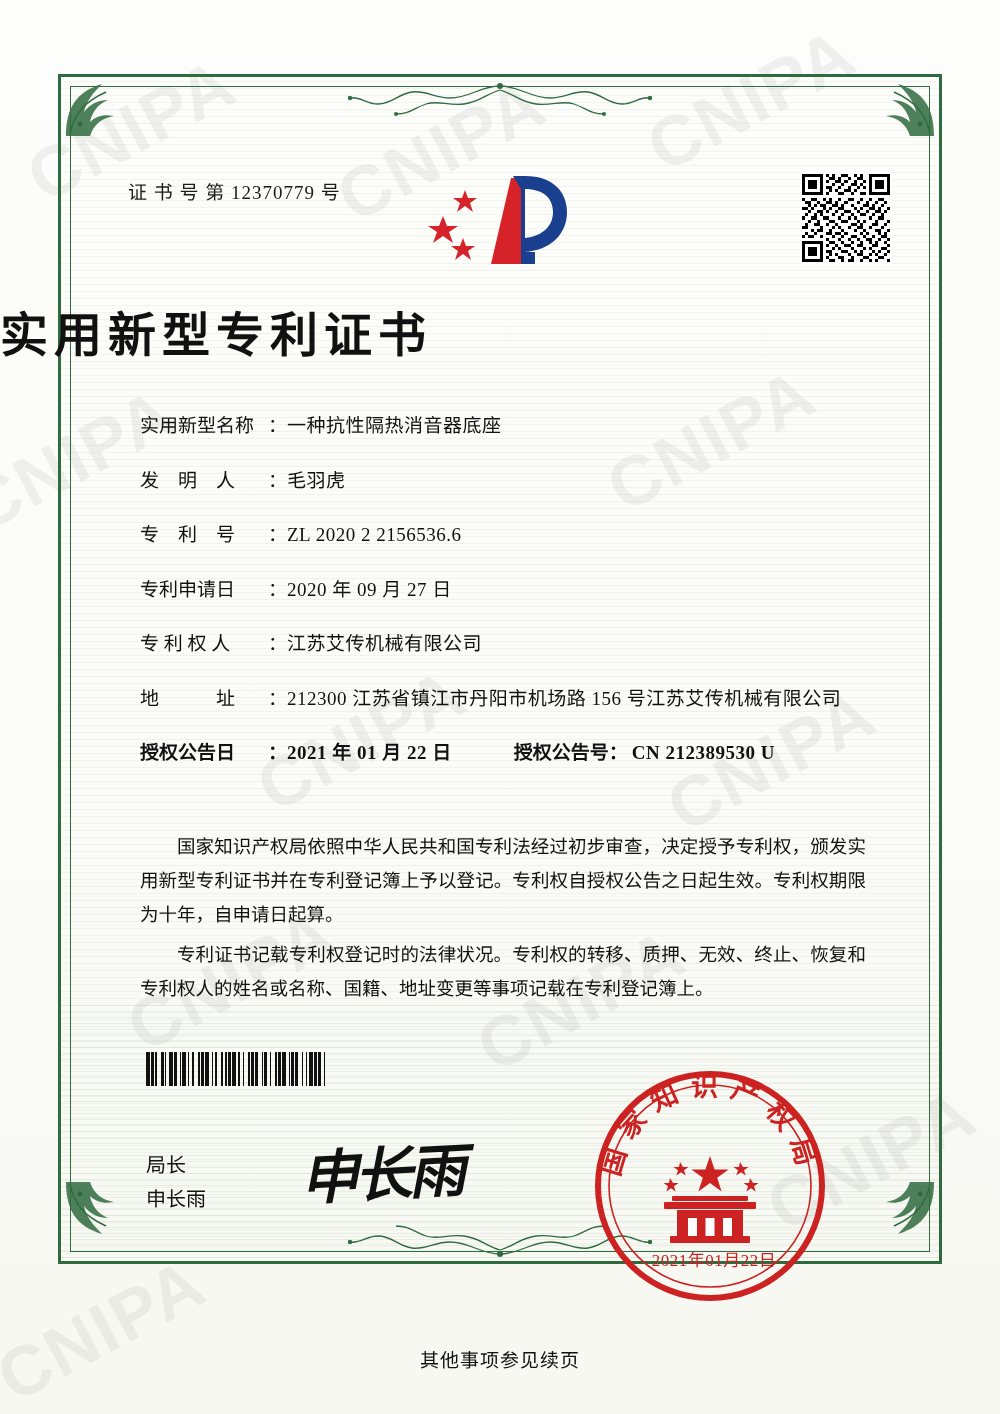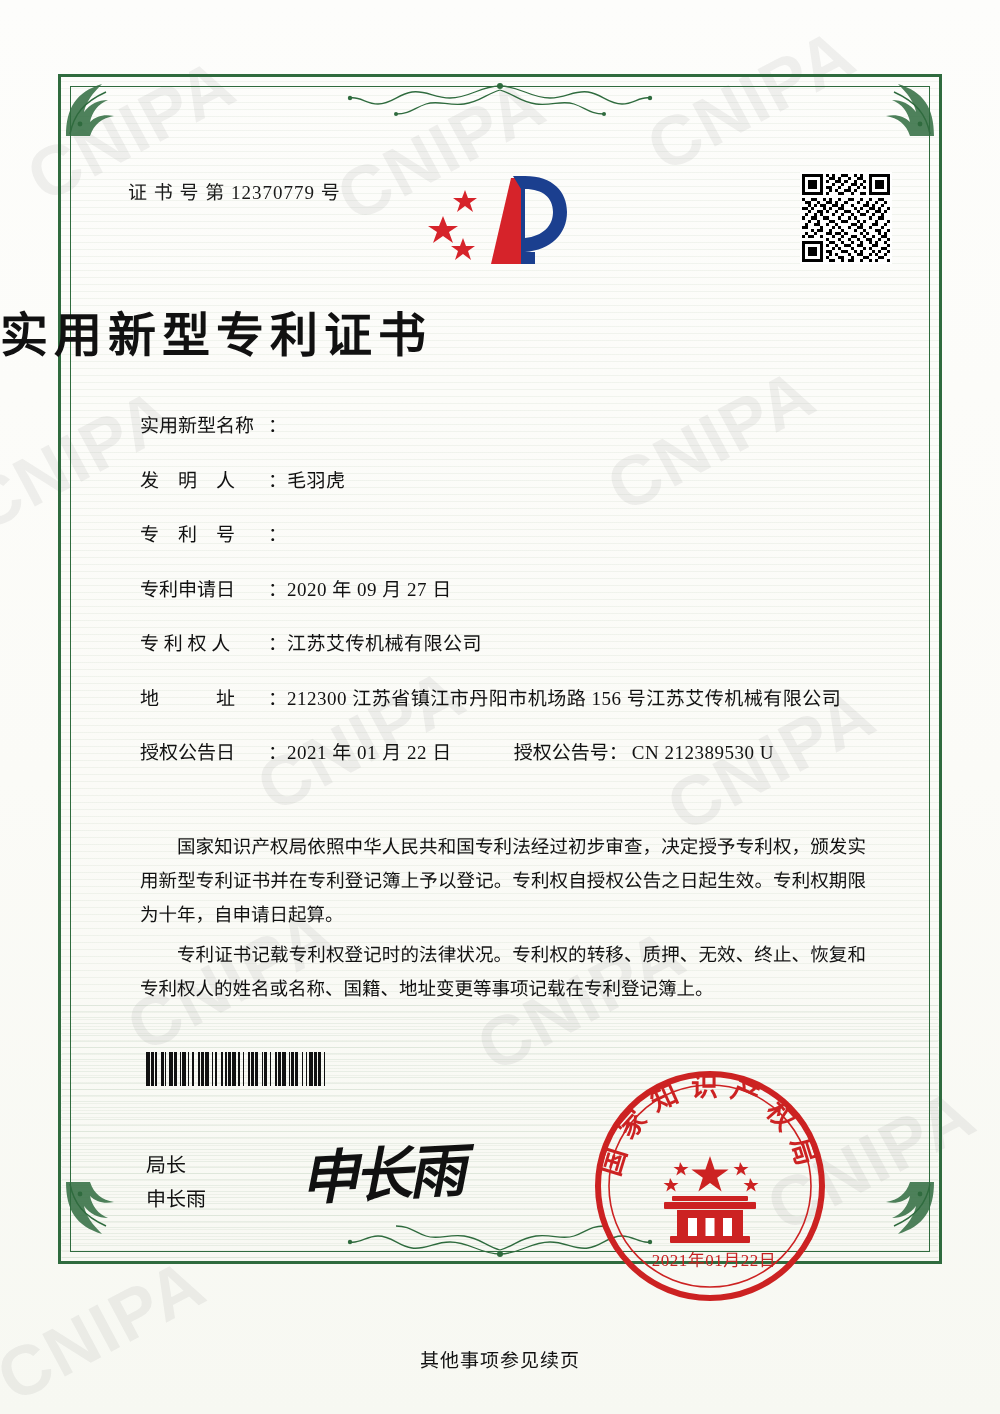--- a/index.html
+++ b/index.html
@@ -551,52 +551,54 @@
     </svg>
   </div>
 
   <div class="title">实用新型专利证书</div>
 
   <div class="fields">
 
     <div class="frow">
       <div class="flabel">实用新型名称</div>
       <div class="fcolon">：</div>
+      <div class="fval">一种抗性隔热消音器底座</div>
     </div>
 
     <div class="frow">
       <div class="flabel">发　明　人</div>
       <div class="fcolon">：</div>
       <div class="fval">毛羽虎</div>
     </div>
 
     <div class="frow">
       <div class="flabel">专　利　号</div>
       <div class="fcolon">：</div>
+      <div class="fval">ZL 2020 2 2156536.6</div>
     </div>
 
     <div class="frow">
       <div class="flabel">专利申请日</div>
       <div class="fcolon">：</div>
       <div class="fval">2020 年 09 月 27 日</div>
     </div>
 
     <div class="frow">
       <div class="flabel">专 利 权 人</div>
       <div class="fcolon">：</div>
       <div class="fval">江苏艾传机械有限公司</div>
     </div>
 
     <div class="frow">
       <div class="flabel">地　　　址</div>
       <div class="fcolon">：</div>
       <div class="fval">212300 江苏省镇江市丹阳市机场路 156 号江苏艾传机械有限公司</div>
     </div>
 
-    <div class="frow inline2" style="">
+    <div class="frow inline2" style="font-weight:bold;">
       <div class="flabel">授权公告日</div>
       <div class="fcolon">：</div>
       <div class="fval">2021 年 01 月 22 日</div>
       <div class="gap-label">授权公告号</div>
       <div class="fcolon">：</div>
       <div class="fval" style="margin-left:4px;">CN 212389530 U</div>
     </div>
 
   </div>
 

